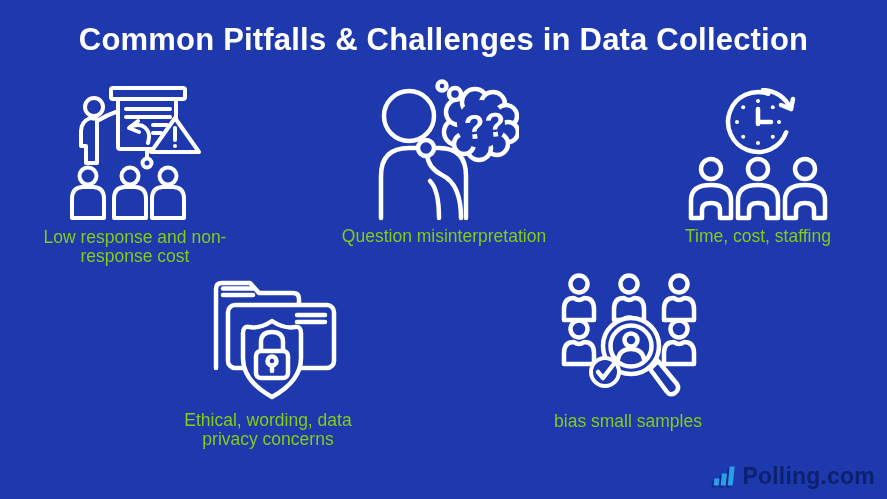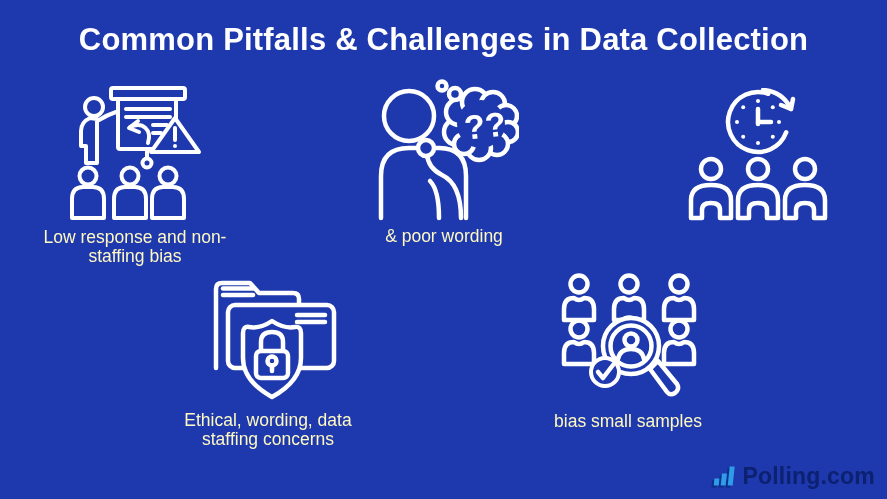--- a/index.html
+++ b/index.html
@@ -7,21 +7,21 @@
   body { background:#1e38ad; font-family:"Liberation Sans", sans-serif; }
   .canvas { position:relative; width:887px; height:499px; background:#1e38ad; }
   .title {
     position:absolute; top:22px; left:0; width:887px;
     text-align:center; color:#ffffff; font-size:31px; font-weight:700;
     letter-spacing:0.2px;
   }
   .card { position:absolute; width:230px; display:flex; flex-direction:column; align-items:center; }
   .card .iconwrap { display:flex; justify-content:center; align-items:flex-end; }
   .caption {
-    margin-top:4px; text-align:center; color:#fef9c3;
+    margin-top:4px; text-align:center; color:#84cc16;
     font-size:17.5px; line-height:19px; font-weight:400;
   }
   #card-1 { left:20px;  top:84px; }
   #card-2 { left:329px; top:78px; }
   #card-3 { left:643px; top:88px; }
   #card-4 { left:153px; top:272px; }
   #card-5 { left:513px; top:268px; }
   svg.icon { display:block; }
   svg.icon * { vector-effect:none; }
   .logo {
@@ -59,21 +59,21 @@
         <circle cx="23" cy="92" r="8.5"></circle>
         <path d="M7,134 V115 Q7,103 18,103 H28 Q39,103 39,115 V134 Z"></path>
         <circle cx="65" cy="92" r="8.5"></circle>
         <path d="M49,134 V115 Q49,103 60,103 H70 Q81,103 81,115 V134 Z"></path>
         <circle cx="103" cy="92" r="8.5"></circle>
         <path d="M87,134 V115 Q87,103 98,103 H108 Q119,103 119,115 V134 Z"></path>
       </svg>
     </div>
     <div class="caption">
       <div>Low response and non-</div>
-      <div>staffing bias</div>
+      <div>response cost</div>
     </div>
   </div>
 
   <div class="card" id="card-2">
     <div class="iconwrap">
       <svg class="icon" width="150" height="145" viewBox="0 0 150 145" fill="none" stroke="#ffffff" stroke-width="4.5" stroke-linecap="round" stroke-linejoin="round">
         <path d="M12,140 V98 Q12,70 40,70 H70 Q97,70 97,98 V140" fill="#1e38ad"></path>
         <circle cx="40" cy="38" r="25" fill="#1e38ad"></circle>
         <path d="M92,140 Q92,106 73,97 Q59,90 58,76"></path>
         <path d="M70,140 Q70,112 61,103"></path>
@@ -89,21 +89,21 @@
           <circle cx="110" cy="70" r="12"></circle>
           <circle cx="95" cy="66" r="10"></circle>
         </g>
         <circle cx="112" cy="46" r="24" fill="#1e38ad" stroke="none"></circle>
         <circle cx="73" cy="8" r="4.5" fill="#1e38ad"></circle>
         <circle cx="86" cy="16" r="6" fill="#1e38ad"></circle>
         <text x="95" y="60" fill="#ffffff" stroke="none" font-family="Liberation Sans, sans-serif" font-size="34" font-weight="700" transform="rotate(-6 112 46)">??</text>
       </svg>
     </div>
     <div class="caption">
-      <div>&amp; poor wording</div>
+      <div>Question misinterpretation</div>
     </div>
   </div>
 
   <div class="card" id="card-3">
     <div class="iconwrap">
       <svg class="icon" width="160" height="135" viewBox="0 0 160 135" fill="none" stroke="#ffffff" stroke-width="4.5" stroke-linecap="round" stroke-linejoin="round">
         <path d="M90.3,5.8 A30,30 0 1 0 108.2,44.3"></path>
         <path d="M85,2 Q103,3 112,19"></path>
         <path d="M113,21 L103,17"></path>
         <path d="M113,21 L115,11"></path>
@@ -121,20 +121,21 @@
         <path d="M80,34 H93"></path>
         <circle cx="33" cy="81" r="10"></circle>
         <path d="M13,130 V112 Q13,97 33,97 Q53,97 53,112 V130 H42 V122 Q42,115 33,115 Q24,115 24,122 V130 Z"></path>
         <circle cx="80" cy="81" r="10"></circle>
         <path d="M60,130 V112 Q60,97 80,97 Q100,97 100,112 V130 H89 V122 Q89,115 80,115 Q71,115 71,122 V130 Z"></path>
         <circle cx="127" cy="81" r="10"></circle>
         <path d="M107,130 V112 Q107,97 127,97 Q147,97 147,112 V130 H136 V122 Q136,115 127,115 Q118,115 118,122 V130 Z"></path>
       </svg>
     </div>
     <div class="caption">
+      <div>Time, cost, staffing</div>
     </div>
   </div>
 
   <div class="card" id="card-4">
     <div class="iconwrap">
       <svg class="icon" width="145" height="135" viewBox="0 0 145 135" fill="none" stroke="#ffffff" stroke-width="4.5" stroke-linecap="round" stroke-linejoin="round">
         <path d="M20,96 V17 Q20,11 26,11 H54 L63,21 H97 Q103,21 103,27 V33"></path>
         <line x1="27" y1="16.5" x2="57" y2="16.5"></line>
         <line x1="27" y1="23" x2="57" y2="23"></line>
         <rect x="32" y="33" width="106" height="63" rx="7" fill="#1e38ad"></rect>
@@ -142,21 +143,21 @@
         <line x1="101" y1="50" x2="129" y2="50"></line>
         <path d="M76,49 Q88,57 99,55 Q105,54 105,61 V86 Q105,109 76,125 Q47,109 47,86 V61 Q47,54 53,55 Q64,57 76,49 Z" fill="#1e38ad"></path>
         <path d="M65,79 V70 Q65,60 76,60 Q87,60 87,70 V79"></path>
         <rect x="60" y="79" width="32" height="27" rx="5" fill="#1e38ad"></rect>
         <circle cx="76" cy="89" r="4.5"></circle>
         <line x1="76" y1="93.5" x2="76" y2="99"></line>
       </svg>
     </div>
     <div class="caption">
       <div>Ethical, wording, data</div>
-      <div>staffing concerns</div>
+      <div>privacy concerns</div>
     </div>
   </div>
 
   <div class="card" id="card-5">
     <div class="iconwrap">
       <svg class="icon" width="165" height="140" viewBox="0 0 165 140" fill="none" stroke="#ffffff" stroke-width="4.5" stroke-linecap="round" stroke-linejoin="round">
         <circle cx="33" cy="16" r="8.5"></circle>
         <path d="M18,52 V41 Q18,30 28,30 Q33,34 38,30 Q48,30 48,41 V52 Z"></path>
         <circle cx="83" cy="16" r="8.5"></circle>
         <path d="M68,52 V41 Q68,30 78,30 Q83,34 88,30 Q98,30 98,41 V52 Z"></path>

